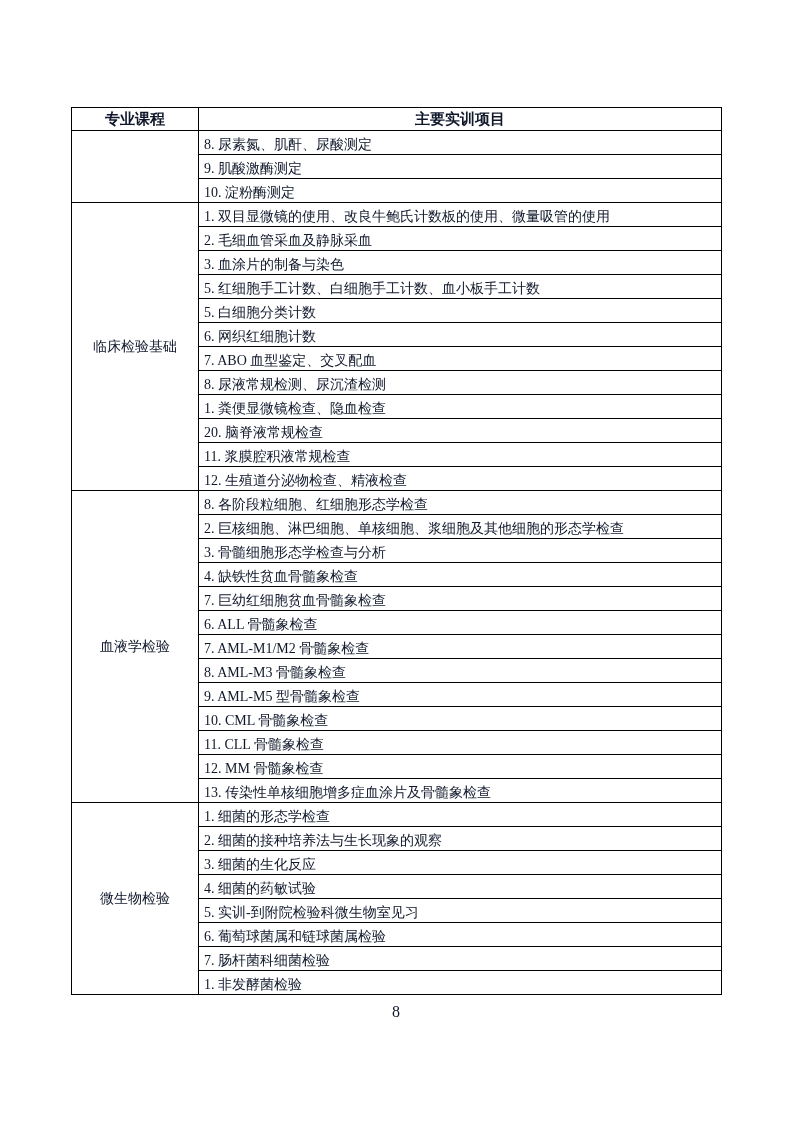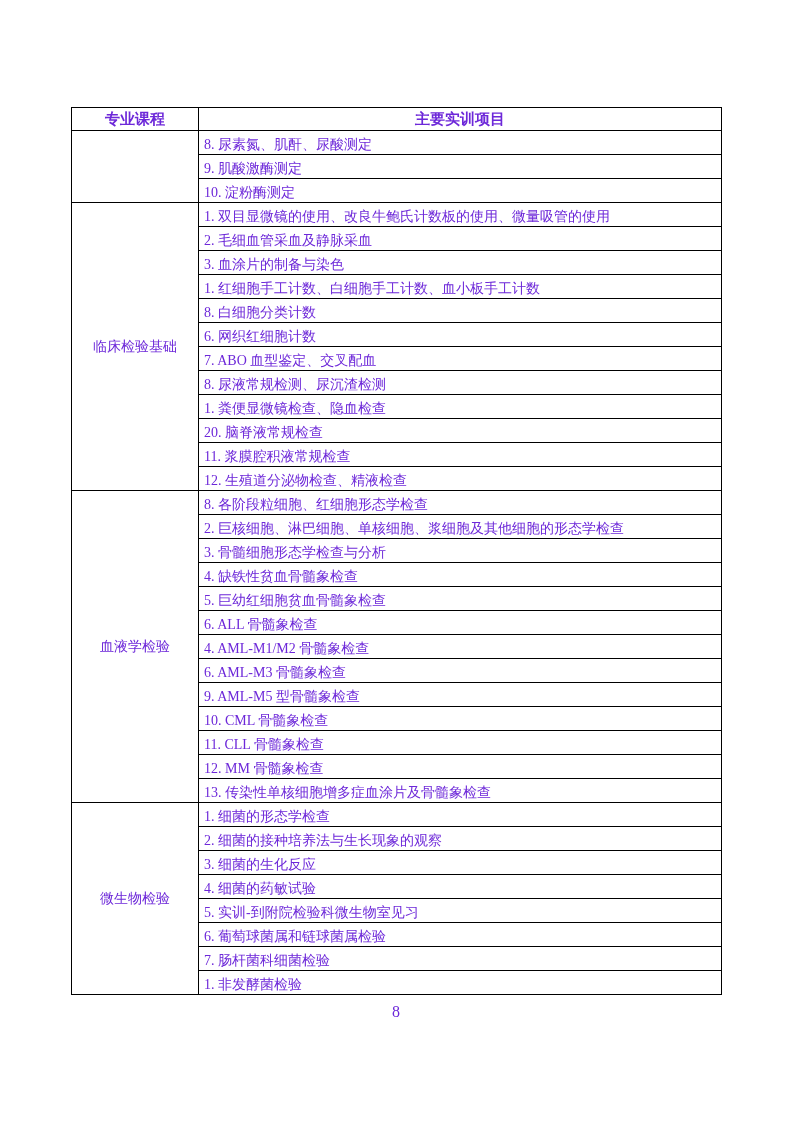--- a/index.html
+++ b/index.html
@@ -5,21 +5,21 @@
   html, body {
     margin: 0;
     padding: 0;
     background: #ffffff;
   }
   .page {
     position: relative;
     width: 793px;
     height: 1122px;
     background: #ffffff;
-    color: #6d28d9;
+    color: #0f172a;
     font-family: "Liberation Serif", "DejaVu Serif", serif;
     box-sizing: border-box;
     padding-top: 107px;
     padding-left: 71px;
     overflow: hidden;
   }
   table.training-table {
     border-collapse: collapse;
     table-layout: fixed;
     width: 650px;
@@ -94,24 +94,24 @@
           <td class="course-cell" rowspan="12">临床检验基础</td>
           <td class="project-cell">1. 双目显微镜的使用、改良牛鲍氏计数板的使用、微量吸管的使用</td>
         </tr>
         <tr>
           <td class="project-cell">2. 毛细血管采血及静脉采血</td>
         </tr>
         <tr>
           <td class="project-cell">3. 血涂片的制备与染色</td>
         </tr>
         <tr>
-          <td class="project-cell">1. 红细胞手工计数、白细胞手工计数、血小板手工计数</td>
-        </tr>
-        <tr>
-          <td class="project-cell">8. 白细胞分类计数</td>
+          <td class="project-cell">5. 红细胞手工计数、白细胞手工计数、血小板手工计数</td>
+        </tr>
+        <tr>
+          <td class="project-cell">5. 白细胞分类计数</td>
         </tr>
         <tr>
           <td class="project-cell">6. 网织红细胞计数</td>
         </tr>
         <tr>
           <td class="project-cell">7. ABO 血型鉴定、交叉配血</td>
         </tr>
         <tr>
           <td class="project-cell">8. 尿液常规检测、尿沉渣检测</td>
         </tr>
@@ -134,30 +134,30 @@
         <tr>
           <td class="project-cell">2. 巨核细胞、淋巴细胞、单核细胞、浆细胞及其他细胞的形态学检查</td>
         </tr>
         <tr>
           <td class="project-cell">3. 骨髓细胞形态学检查与分析</td>
         </tr>
         <tr>
           <td class="project-cell">4. 缺铁性贫血骨髓象检查</td>
         </tr>
         <tr>
-          <td class="project-cell">5. 巨幼红细胞贫血骨髓象检查</td>
+          <td class="project-cell">7. 巨幼红细胞贫血骨髓象检查</td>
         </tr>
         <tr>
           <td class="project-cell">6. ALL 骨髓象检查</td>
         </tr>
         <tr>
-          <td class="project-cell">4. AML-M1/M2 骨髓象检查</td>
-        </tr>
-        <tr>
-          <td class="project-cell">6. AML-M3 骨髓象检查</td>
+          <td class="project-cell">7. AML-M1/M2 骨髓象检查</td>
+        </tr>
+        <tr>
+          <td class="project-cell">8. AML-M3 骨髓象检查</td>
         </tr>
         <tr>
           <td class="project-cell">9. AML-M5 型骨髓象检查</td>
         </tr>
         <tr>
           <td class="project-cell">10. CML 骨髓象检查</td>
         </tr>
         <tr>
           <td class="project-cell">11. CLL 骨髓象检查</td>
         </tr>

